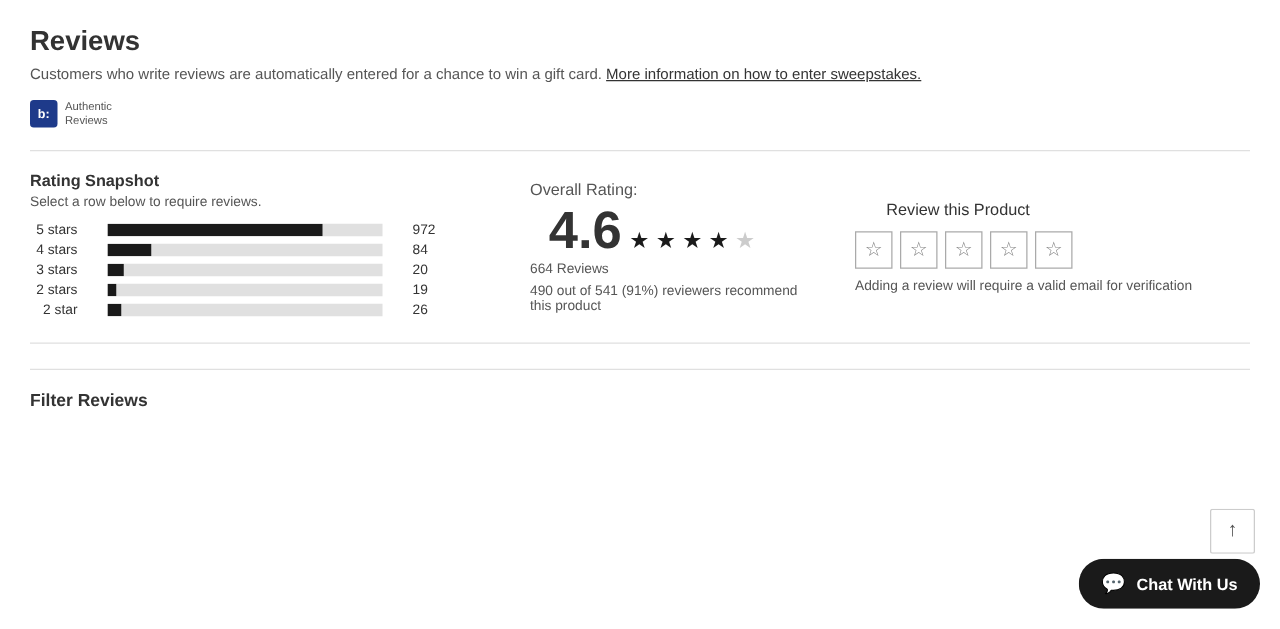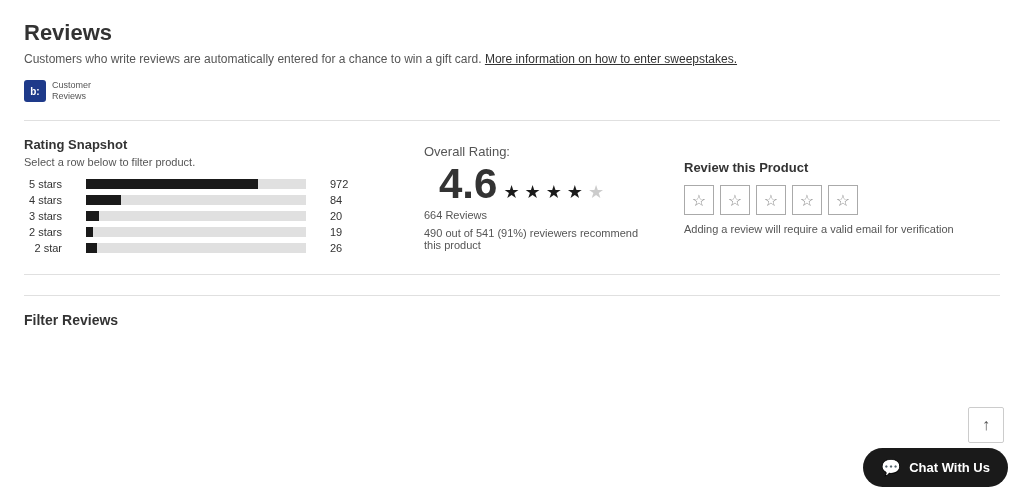--- a/index.html
+++ b/index.html
@@ -34,21 +34,21 @@
     
     .overall-rating { flex: 0 0 220px; }
     .overall-label { font-size: 13px; color: #555; margin-bottom: 4px; }
     .overall-number { font-size: 42px; font-weight: bold; line-height: 1; margin-bottom: 4px; display: flex; align-items: baseline; gap: 8px; }
     .stars-display { font-size: 18px; color: #333; }
     .review-count { font-size: 11px; color: #555; margin-bottom: 6px; }
     .recommend-text { font-size: 11px; color: #555; }
 
     
     .review-this { flex: 1; }
-    .review-this-title { font-size: 13px; font-weight: bold; margin-bottom: 10px; }
+    .review-this-title { font-size: 13px; font-weight: normal; margin-bottom: 10px; margin-left: 25px; }
     .star-rating-input { display: flex; gap: 6px; margin-bottom: 8px; }
     .star-btn { width: 30px; height: 30px; border: 1px solid #aaa; background: #fff; display: flex; align-items: center; justify-content: center; cursor: pointer; font-size: 16px; color: #888; }
     .review-email-note { font-size: 11px; color: #555; }
 
     
     .customer-images-section { margin-bottom: 20px; }
     .customer-images-title { font-size: 14px; font-weight: bold; text-align: center; margin-bottom: 12px; }
     .images-carousel { position: relative; display: flex; align-items: center; }
     .images-row { display: flex; gap: 4px; flex: 1; overflow: hidden; }
     .image-thumb { flex: 0 0 calc(12.5% - 3.5px); height: 130px; background: #c8b89a; overflow: hidden; position: relative; }
@@ -86,30 +86,30 @@
       <span>Customers who write reviews are automatically entered for a chance to win a gift card.</span>
       <a href="#">More information on how to enter sweepstakes.</a>
     </div>
   </div>
 
   <div class="bv-badge">
     <div class="bv-icon">
       <span>b:</span>
     </div>
     <div class="bv-text">
-      <div>Customer</div>
+      <div>Authentic</div>
       <div>Reviews</div>
     </div>
   </div>
 
   <div class="snapshot-section">
 
     <div class="rating-snapshot">
       <div class="snapshot-title">Rating Snapshot</div>
-      <div class="snapshot-subtitle">Select a row below to filter product.</div>
+      <div class="snapshot-subtitle">Select a row below to require reviews.</div>
       <div id="bars-container">
           <div class="bar-row">
       <span class="bar-label">5 stars</span>
       <div class="bar-track">
         <div class="bar-fill" style="width:78%"></div>
       </div>
       <span class="bar-count">972</span>
     </div>
           <div class="bar-row">
       <span class="bar-label">4 stars</span>

